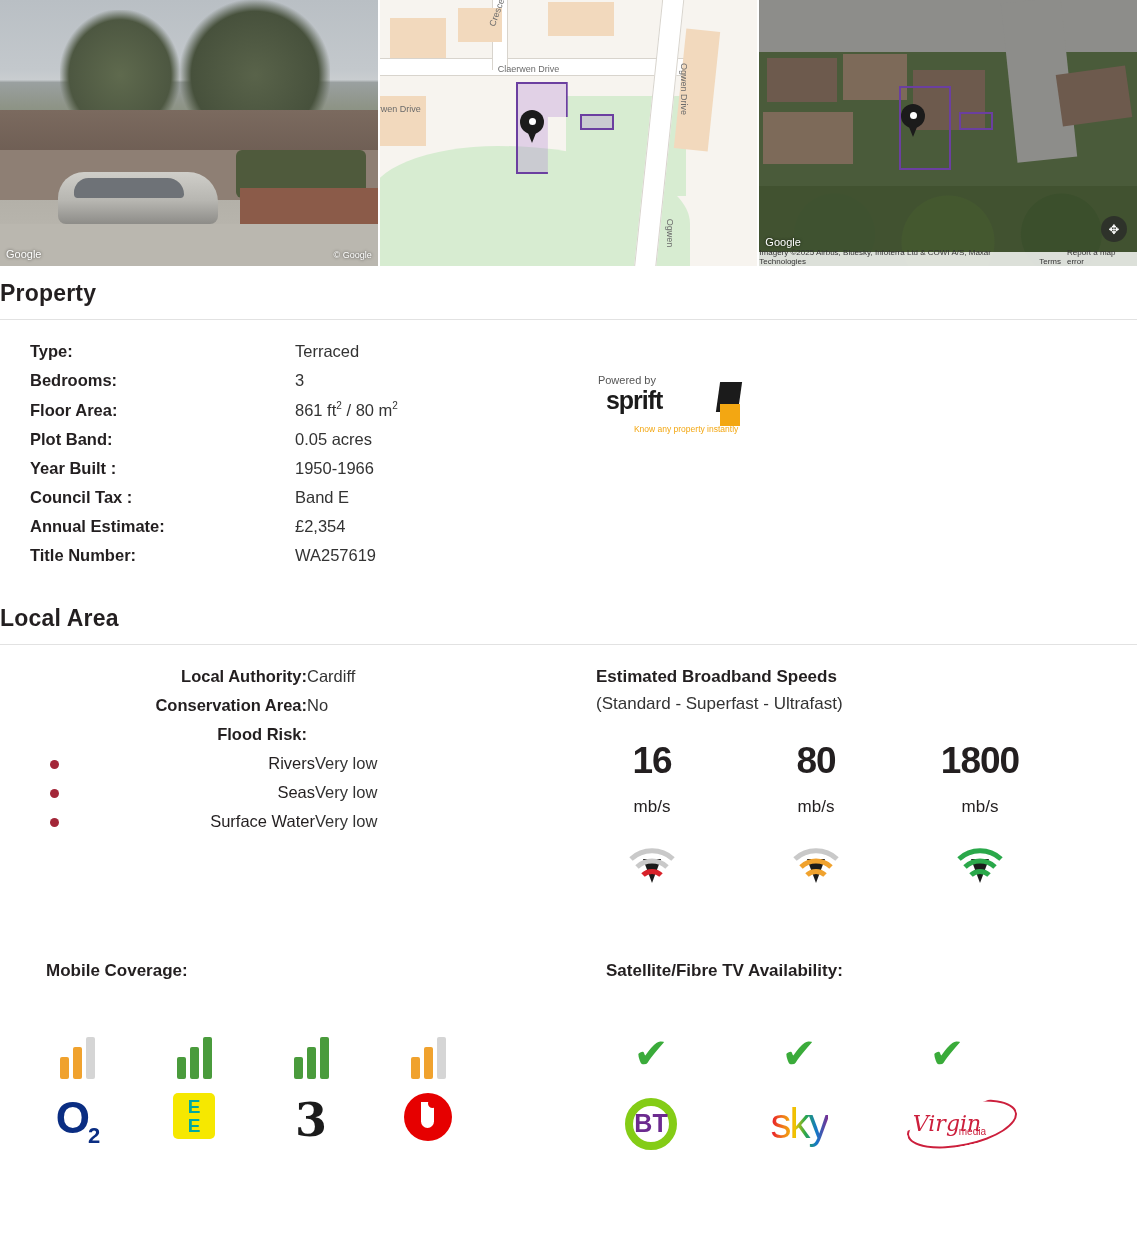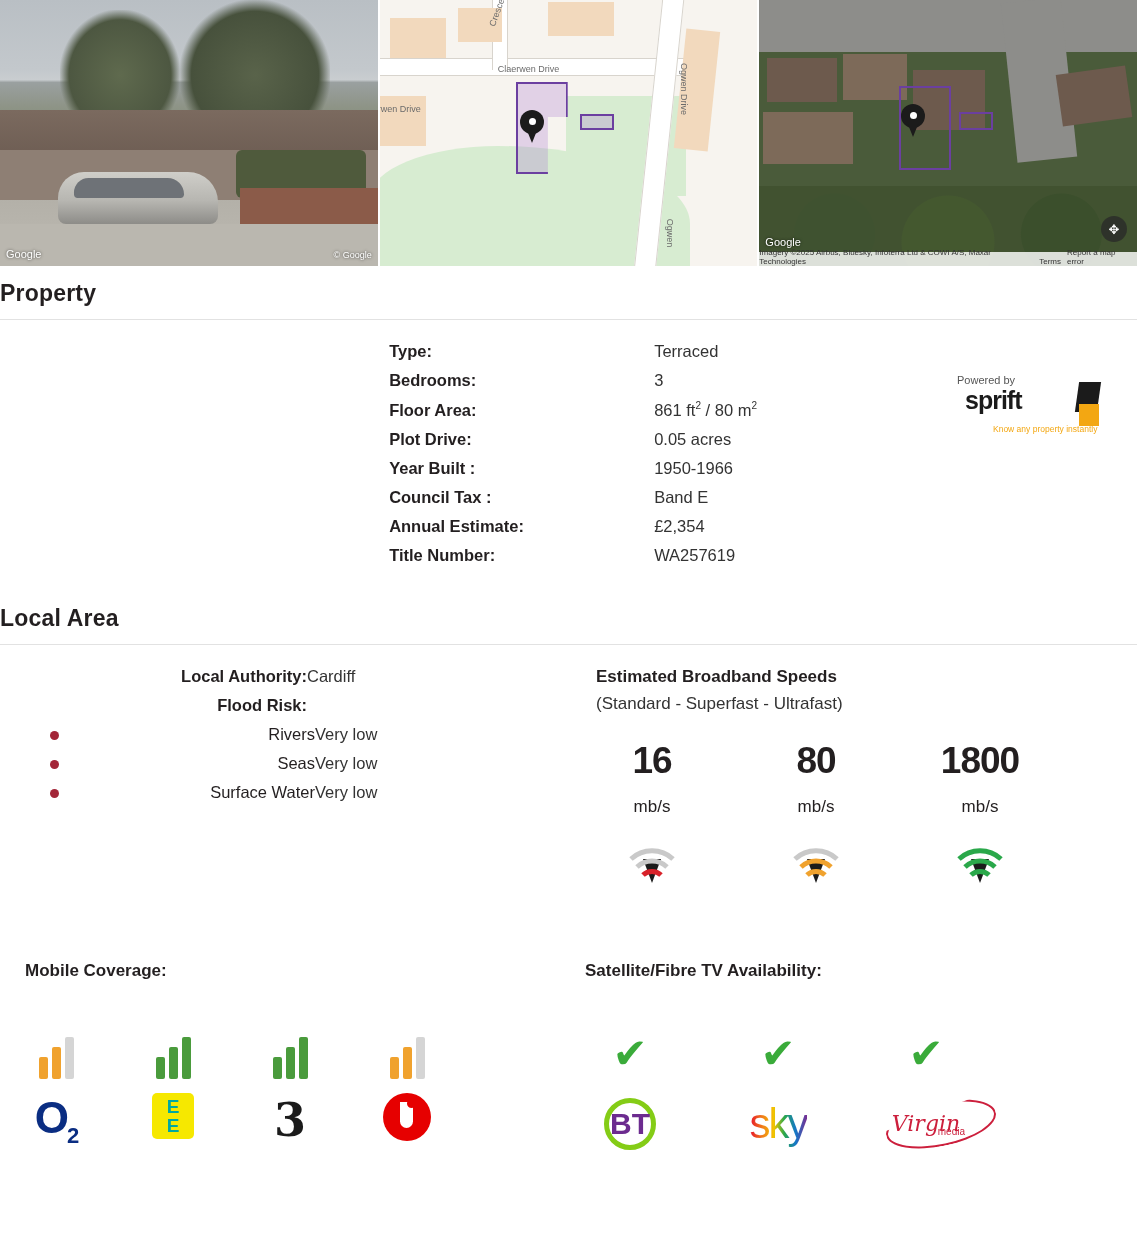--- a/index.html
+++ b/index.html
@@ -138,21 +138,21 @@
     display: flex; align-items: center; justify-content: center; color: #fff; font-size: 13px;
   }
 
   
   h2.section {
     font-size: 23px; font-weight: bold; margin: 14px 0 0 0; padding: 0 0 0 0;
     letter-spacing: .2px;
   }
   .rule { border: none; border-top: 1px solid #e2e2e2; margin: 12px 0 0 0; }
 
-  .prop-wrap { display: flex; padding-top: 22px; justify-content: flex-end; }
+  .prop-wrap { display: flex; padding-top: 22px; }
   .prop-table { margin-left: 30px; }
   .prop-row { display: flex; align-items: baseline; margin-bottom: 10px; }
   .prop-label { width: 265px; font-weight: bold; font-size: 16.5px; }
   .prop-value { font-size: 16.5px; color: #333; }
   sup { font-size: 10px; }
 
   .sprift { margin-left: 200px; margin-top: 32px; position: relative; width: 180px; height: 70px; }
   .sprift .pb { font-size: 11px; color: #555; position: absolute; left: 0; top: 0; }
   .sprift .word {
     position: absolute; left: 8px; top: 12px; font-size: 25px; font-weight: bold;
@@ -183,21 +183,21 @@
   .local-right { margin-left: 14px; }
   .bb-title { font-weight: bold; font-size: 17px; }
   .bb-sub { font-size: 17px; color: #333; margin-top: 7px; }
   .bb-cols { display: flex; margin-top: 26px; gap: 52px; }
   .bb-col { width: 112px; text-align: center; }
   .bb-num { font-size: 37px; font-weight: bold; letter-spacing: -1px; }
   .bb-unit { font-size: 17px; margin-top: 15px; }
   .wifi { margin-top: 20px; height: 52px; display: flex; align-items: flex-end; justify-content: center; }
 
   
-  .bottom { display: flex; padding-top: 72px; }
+  .bottom { display: flex; padding-top: 72px; padding-left: 21px; }
   .bottom-left { margin-left: 25px; width: 560px; }
   .bottom-right { }
   .b-title { font-weight: bold; font-size: 17px; }
   .b-sub { font-size: 17px; color: #333; margin-top: 8px; }
 
   .mob-row { display: flex; margin-top: 52px; gap: 55px; }
   .mob-cell { width: 62px; text-align: center; }
   .bars { height: 46px; display: flex; align-items: flex-end; justify-content: center; gap: 4px; }
   .bar { width: 9px; border-radius: 2px; }
   .mob-logo { height: 62px; margin-top: 14px; display: flex; justify-content: center; }
@@ -220,22 +220,22 @@
   }
   .voda:after {
     content: ""; position: absolute; left: 17px; top: 9px; width: 13px; height: 26px;
     background: #fff; border-radius: 0 0 8px 8px;
   }
   .voda:before {
     content: ""; position: absolute; left: 24px; top: 6px; width: 9px; height: 9px;
     background: #e60000; border-radius: 50%; z-index: 2;
   }
   .bt {
-    width: 52px; height: 52px; border-radius: 50%; border: 5px solid #84cc16;
-    color: #6c2b8f; font-weight: bold; font-size: 30px;
+    width: 52px; height: 52px; border-radius: 50%; border: 8px solid #84cc16;
+    color: #6c2b8f; font-weight: bold; font-size: 25px;
     display: flex; align-items: center; justify-content: center;
   }
   .sky {
     font-size: 42px; font-weight: normal; letter-spacing: -2px;
     background: linear-gradient(90deg,#e8132b 0%,#f07f1a 22%,#f3c500 42%,#2aa84a 60%,#1478c8 80%,#7b2c91 100%);
     -webkit-background-clip: text; background-clip: text; color: transparent;
   }
   .virgin {
     position: relative; width: 120px; height: 56px; display: flex; align-items: center; justify-content: center;
   }
@@ -349,21 +349,21 @@
       </div>
 
       <div class="prop-row">
         <div class="prop-label">Floor Area:</div>
         <div class="prop-value">
           <span>861 ft</span><sup>2</sup><span> / </span><span>80 m</span><sup>2</sup>
         </div>
       </div>
 
       <div class="prop-row">
-        <div class="prop-label">Plot Drive:</div>
+        <div class="prop-label">Plot Band:</div>
         <div class="prop-value">0.05 acres</div>
       </div>
 
       <div class="prop-row">
         <div class="prop-label">Year Built :</div>
         <div class="prop-value">1950-1966</div>
       </div>
 
       <div class="prop-row">
         <div class="prop-label">Council Tax :</div>
@@ -393,20 +393,24 @@
 
   <h2 class="section" style="margin-top:30px;">Local Area</h2>
   <hr class="rule">
 
   <div class="local-wrap">
 
     <div class="local-left">
       <div class="la-row">
         <div class="la-label">Local Authority:</div>
         <div class="la-value">Cardiff</div>
+      </div>
+      <div class="la-row">
+        <div class="la-label">Conservation Area:</div>
+        <div class="la-value">No</div>
       </div>
       <div class="la-row">
         <div class="la-label">Flood Risk:</div>
       </div>
 
       <div class="flood-row">
         <span class="bullet"></span>
         <span class="flood-name">Rivers</span>
         <span class="la-value">Very low</span>
       </div>

